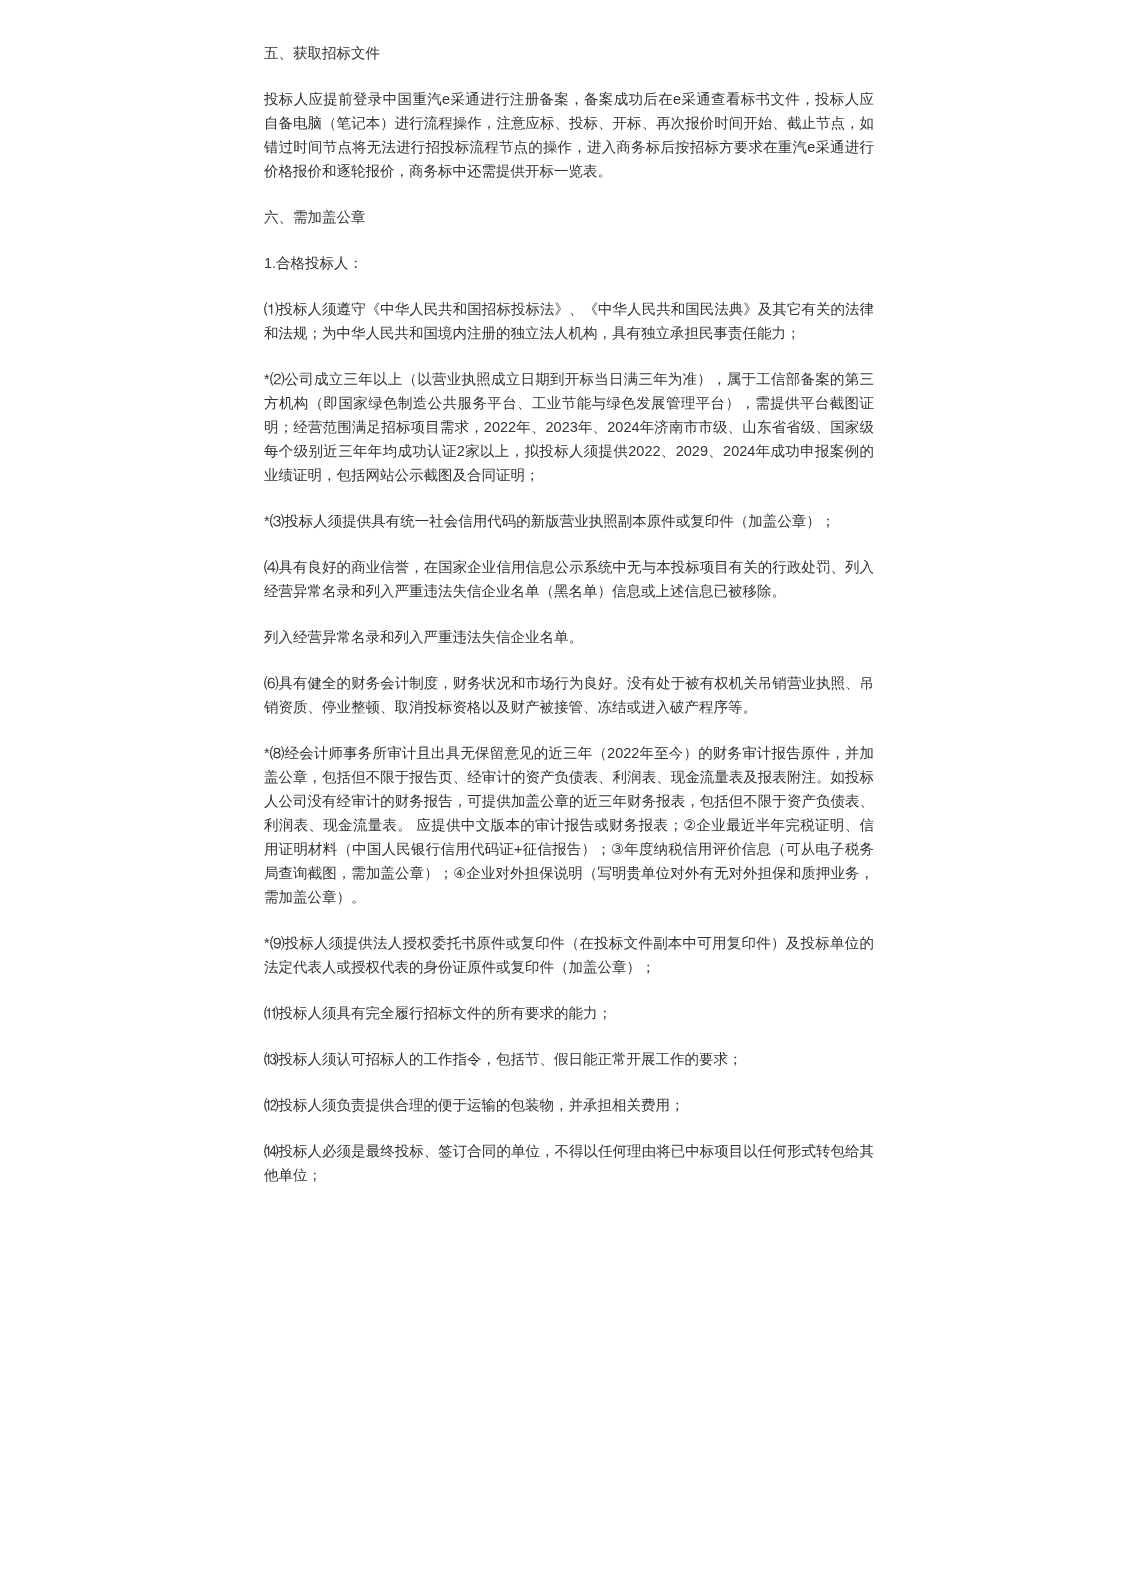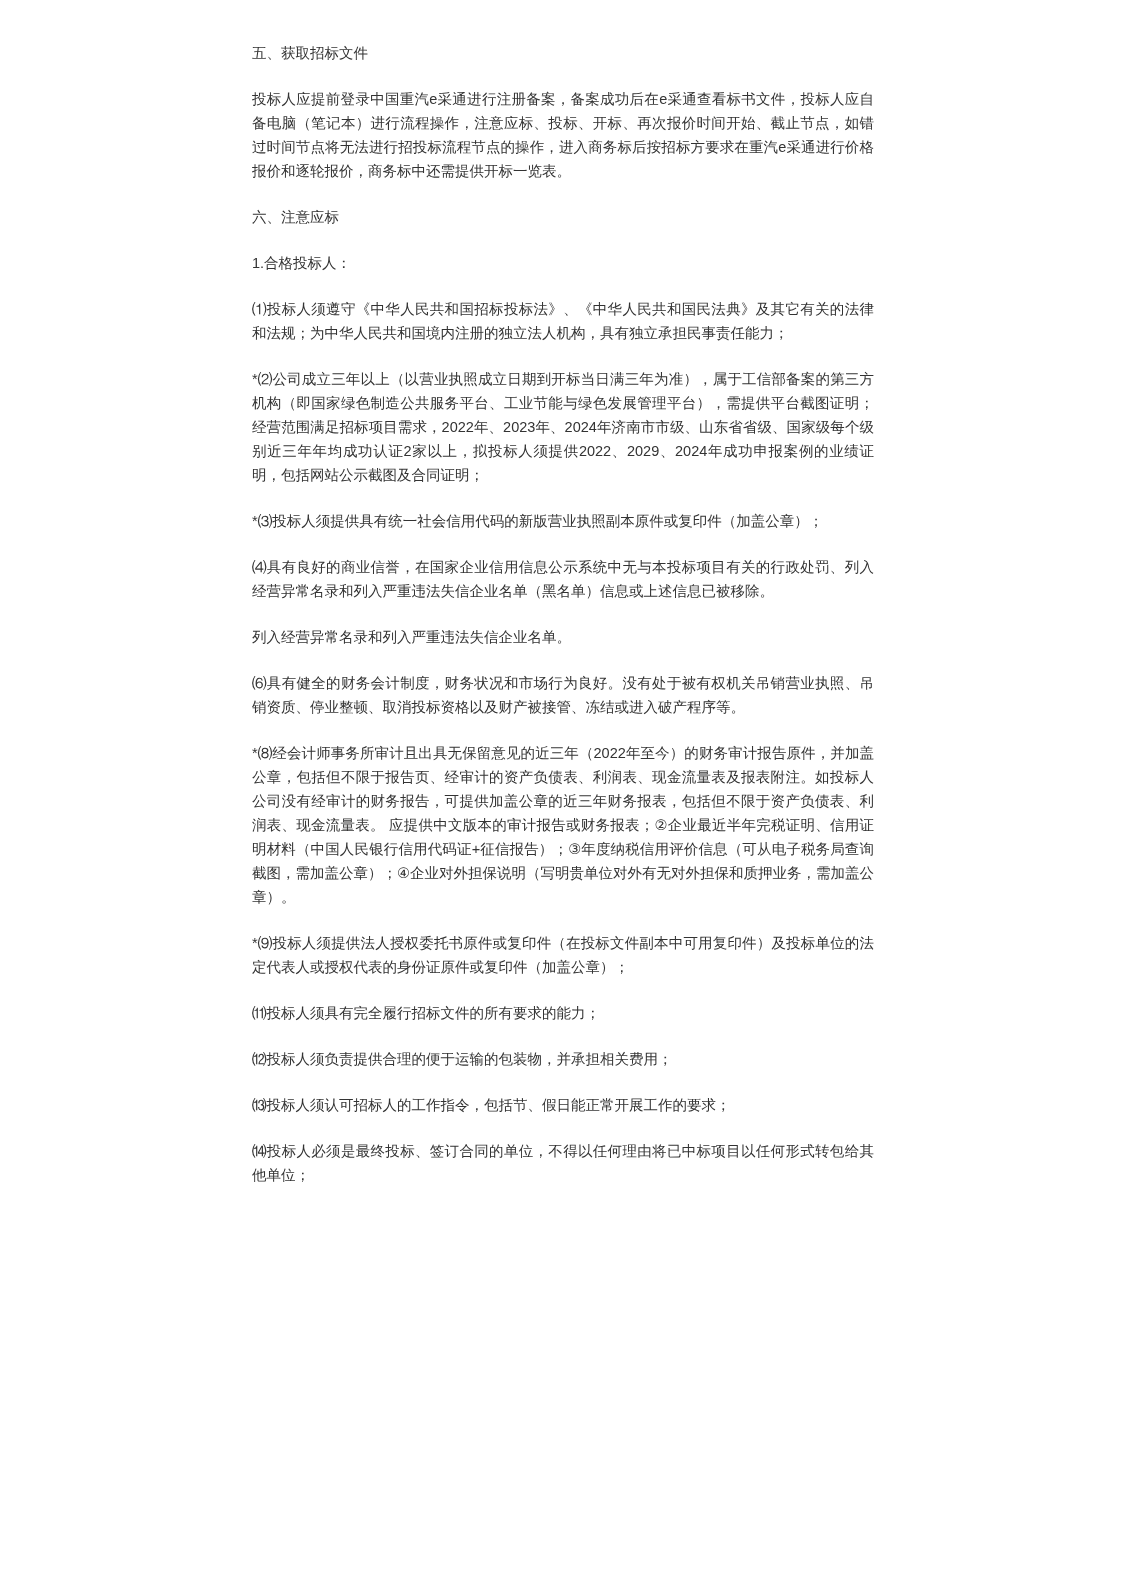--- a/index.html
+++ b/index.html
@@ -17,39 +17,39 @@
     width: 626px;
     margin: 0 auto;
     padding: 41px 0 70px 0;
     color: #333333;
     font-size: 14.5px;
     line-height: 24px;
     text-align: justify;
     word-break: break-word;
   }
   .doc-page p {
-    margin: 0 0 22px 4px;
+    margin: 0 0 22px 16px;
   }
   .doc-page p.section-heading {
     text-align: left;
   }
 </style>
 </head>
 <body>
 
 <div class="doc-page">
   <p class="section-heading">五、获取招标文件</p>
   <p>投标人应提前登录中国重汽e采通进行注册备案，备案成功后在e采通查看标书文件，投标人应自备电脑（笔记本）进行流程操作，注意应标、投标、开标、再次报价时间开始、截止节点，如错过时间节点将无法进行招投标流程节点的操作，进入商务标后按招标方要求在重汽e采通进行价格报价和逐轮报价，商务标中还需提供开标一览表。</p>
-  <p class="section-heading">六、注意应标</p>
+  <p class="section-heading">六、需加盖公章</p>
   <p>1.合格投标人：</p>
   <p>⑴投标人须遵守《中华人民共和国招标投标法》、《中华人民共和国民法典》及其它有关的法律和法规；为中华人民共和国境内注册的独立法人机构，具有独立承担民事责任能力；</p>
   <p>*⑵公司成立三年以上（以营业执照成立日期到开标当日满三年为准），属于工信部备案的第三方机构（即国家绿色制造公共服务平台、工业节能与绿色发展管理平台），需提供平台截图证明；经营范围满足招标项目需求，2022年、2023年、2024年济南市市级、山东省省级、国家级每个级别近三年年均成功认证2家以上，拟投标人须提供2022、2029、2024年成功申报案例的业绩证明，包括网站公示截图及合同证明；</p>
   <p>*⑶投标人须提供具有统一社会信用代码的新版营业执照副本原件或复印件（加盖公章）；</p>
   <p>⑷具有良好的商业信誉，在国家企业信用信息公示系统中无与本投标项目有关的行政处罚、列入经营异常名录和列入严重违法失信企业名单（黑名单）信息或上述信息已被移除。</p>
   <p>列入经营异常名录和列入严重违法失信企业名单。</p>
   <p>⑹具有健全的财务会计制度，财务状况和市场行为良好。没有处于被有权机关吊销营业执照、吊销资质、停业整顿、取消投标资格以及财产被接管、冻结或进入破产程序等。</p>
   <p>*⑻经会计师事务所审计且出具无保留意见的近三年（2022年至今）的财务审计报告原件，并加盖公章，包括但不限于报告页、经审计的资产负债表、利润表、现金流量表及报表附注。如投标人公司没有经审计的财务报告，可提供加盖公章的近三年财务报表，包括但不限于资产负债表、利润表、现金流量表。 应提供中文版本的审计报告或财务报表；②企业最近半年完税证明、信用证明材料（中国人民银行信用代码证+征信报告）；③年度纳税信用评价信息（可从电子税务局查询截图，需加盖公章）；④企业对外担保说明（写明贵单位对外有无对外担保和质押业务，需加盖公章）。</p>
   <p>*⑼投标人须提供法人授权委托书原件或复印件（在投标文件副本中可用复印件）及投标单位的法定代表人或授权代表的身份证原件或复印件（加盖公章）；</p>
   <p>⑾投标人须具有完全履行招标文件的所有要求的能力；</p>
+  <p>⒀投标人须认可招标人的工作指令，包括节、假日能正常开展工作的要求；</p>
   <p>⑿投标人须负责提供合理的便于运输的包装物，并承担相关费用；</p>
-  <p>⒀投标人须认可招标人的工作指令，包括节、假日能正常开展工作的要求；</p>
   <p>⒁投标人必须是最终投标、签订合同的单位，不得以任何理由将已中标项目以任何形式转包给其他单位；</p>
 </div>
 
 </body></html>

